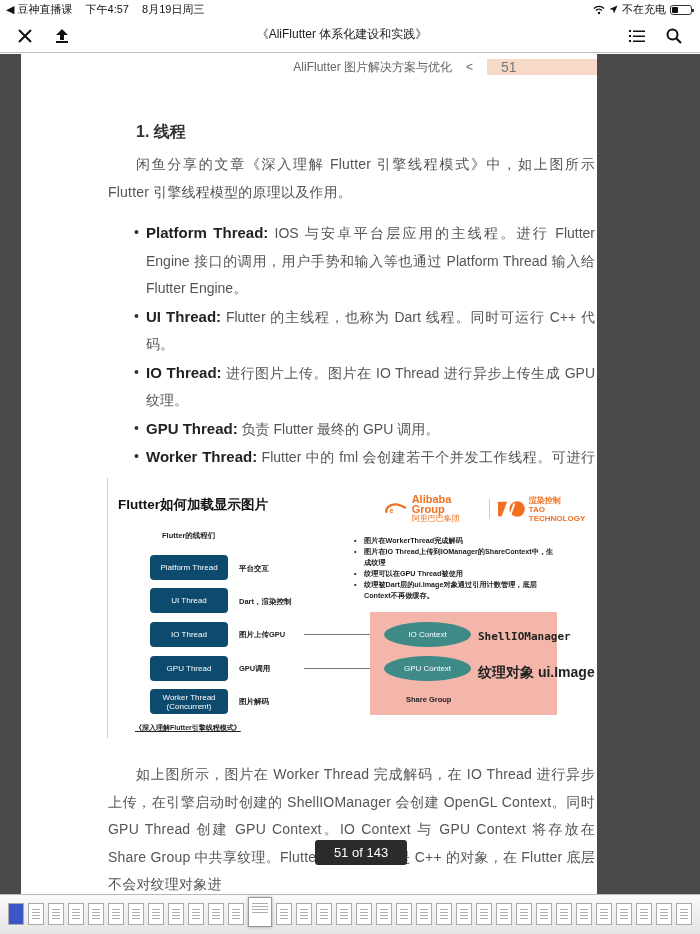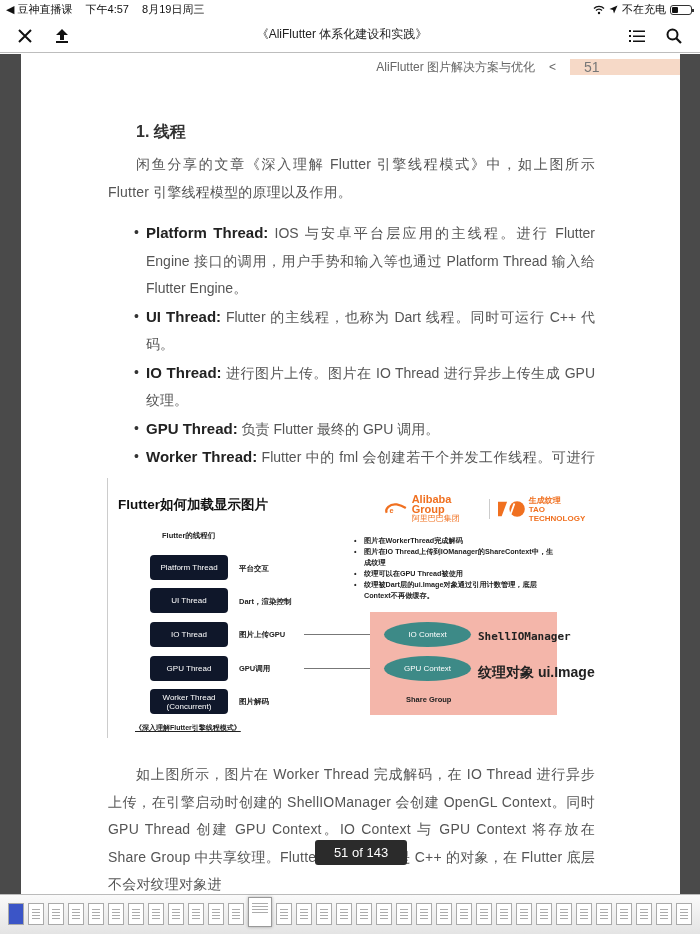--- a/index.html
+++ b/index.html
@@ -15,21 +15,21 @@
   .battery::before { content: ""; position: absolute; left: 1px; top: 1px; width: 6px; height: 6px; background: #111; border-radius: 1px; }
   .battery::after { content: ""; position: absolute; right: -3px; top: 3px; width: 2px; height: 3px; background: #333; }
 
   
   .navbar { position: absolute; left: 0; top: 18px; width: 700px; height: 35px; border-bottom: 1px solid #bdbdbd; }
   .navbar .title { position: absolute; left: 0; right: 16px; top: 8px; text-align: center; font-size: 12px; color: #222; }
   .navbtn { position: absolute; top: 6px; width: 26px; height: 24px; display: flex; align-items: center; justify-content: center; cursor: pointer; }
 
   
   .reader { position: absolute; left: 0; top: 54px; width: 700px; height: 840px; background: #4a4a4a; }
-  .page { position: absolute; left: 21px; top: 0; width: 659px; height: 840px; background: #fff; overflow: hidden; }
+  .page { position: absolute; left: 21px; top: 0; width: 576px; height: 840px; background: #fff; overflow: hidden; }
 
   .running-head { position: absolute; right: 0; top: 5px; height: 16px; display: flex; align-items: center; font-size: 12px; color: #666; }
   .running-head .chap { margin-right: 14px; }
   .running-head .lt { margin-right: 14px; }
   .running-head .pnum { background: #f6d9c7; width: 110px; height: 16px; padding-left: 14px; font-size: 14px; color: #777; line-height: 16px; }
 
   .content { position: absolute; left: 87px; top: 0; width: 487px; font-size: 14px; color: #555; }
   .h2 { position: absolute; left: 28px; top: 68px; font-size: 16px; font-weight: bold; color: #333; }
   .para { position: absolute; left: 0; width: 487px; line-height: 27.5px; text-align: justify; text-indent: 28px; letter-spacing: 0.2px; }
   .bullets { position: absolute; left: 26px; top: 165px; width: 461px; list-style: none; }
@@ -39,21 +39,21 @@
 
   
   .figure { position: absolute; left: 86px; top: 424px; width: 490px; height: 260px; border-left: 1px solid #ccc; background: #fff; }
   .fig-title { position: absolute; left: 10px; top: 18px; font-size: 13.5px; font-weight: bold; color: #111; }
   .logo { position: absolute; left: 276px; top: 16px; display: flex; align-items: center; gap: 4px; }
   .logo .ali { color: #f07020; font-weight: bold; font-size: 11px; line-height: 10px; }
   .logo .ali small { display: block; font-size: 8px; font-weight: normal; }
   .logo .sep { width: 1px; height: 20px; background: #ccc; margin: 0 4px; }
   .logo .tao { color: #f07020; font-size: 8px; font-weight: bold; line-height: 9px; }
   .fig-sub { position: absolute; left: 54px; top: 53px; font-size: 7.5px; font-weight: bold; color: #222; }
-  .tbox { position: absolute; left: 42px; width: 78px; height: 25px; background: #0f172a; border-radius: 4px; color: #fff; font-size: 8px; display: flex; align-items: center; justify-content: center; text-align: center; line-height: 9px; }
+  .tbox { position: absolute; left: 42px; width: 78px; height: 25px; background: #0c4a6e; border-radius: 4px; color: #fff; font-size: 8px; display: flex; align-items: center; justify-content: center; text-align: center; line-height: 9px; }
   .tlabel { position: absolute; left: 131px; font-size: 7.5px; font-weight: bold; color: #222; white-space: nowrap; }
   .fig-notes { position: absolute; left: 246px; top: 57px; font-size: 7.2px; color: #222; font-weight: bold; line-height: 11px; list-style: none; width: 200px; }
   .fig-notes li { position: relative; padding-left: 10px; }
   .fig-notes li::before { content: "•"; position: absolute; left: 0; }
   .share-group { position: absolute; left: 262px; top: 134px; width: 187px; height: 103px; background: #f4b6aa; }
   .ctx { position: absolute; left: 14px; width: 87px; height: 25px; border-radius: 50%; background: #3d8a87; color: #fff; font-size: 8px; display: flex; align-items: center; justify-content: center; }
   .ctx-label { position: absolute; left: 108px; font-size: 14px; font-weight: bold; color: #222; white-space: nowrap; }
   .ctx-label.mono { font-family: "DejaVu Sans Mono", monospace; font-size: 11px; }
   .sg-label { position: absolute; left: 36px; top: 83px; font-size: 7.5px; font-weight: bold; color: #222; }
   .arrow { position: absolute; left: 196px; height: 1px; background: #777; width: 70px; }
@@ -158,21 +158,21 @@
             <text x="6" y="12" font-size="8" fill="#f07020" font-weight="bold">e</text>
           </svg>
         <div class="ali"><span>Alibaba Group</span><small>阿里巴巴集团</small></div>
         <div class="sep"></div>
         <svg width="30" height="20" viewBox="0 0 30 20">
             <path d="M0 2h10L4 18H0z" fill="#f07020"></path>
             <circle cx="21" cy="10" r="8.5" fill="#f07020"></circle>
             <path d="M13 18L18 4" stroke="#fff" stroke-width="2"></path>
           </svg>
         <div class="tao">
-            <div>生成纹理</div>
+            <div>渲染控制</div>
             <div>TAO TECHNOLOGY</div>
           </div>
       </div>
 
       <div class="fig-sub">Flutter的线程们</div>
 
       <div class="tbox" style="top:77px;">Platform Thread</div>
       <div class="tlabel" style="top:86px;">平台交互</div>
       <div class="tbox" style="top:110px;">UI Thread</div>
       <div class="tlabel" style="top:119px;">Dart，渲染控制</div>

